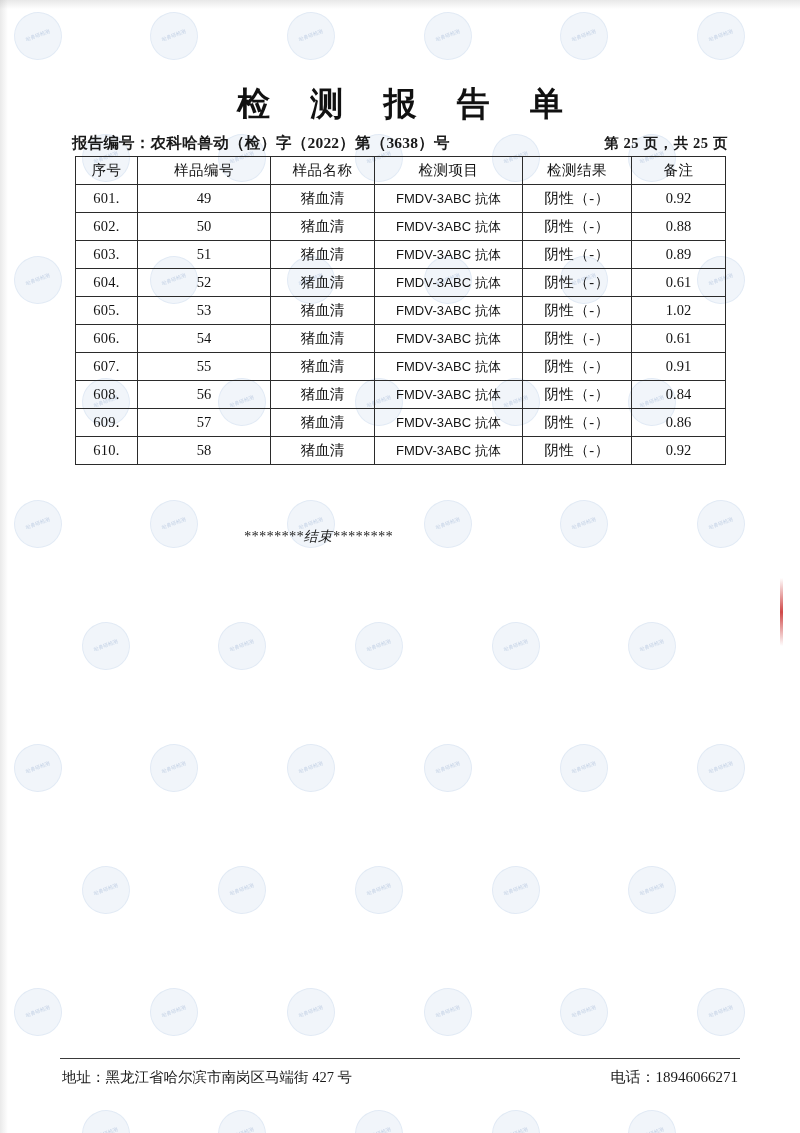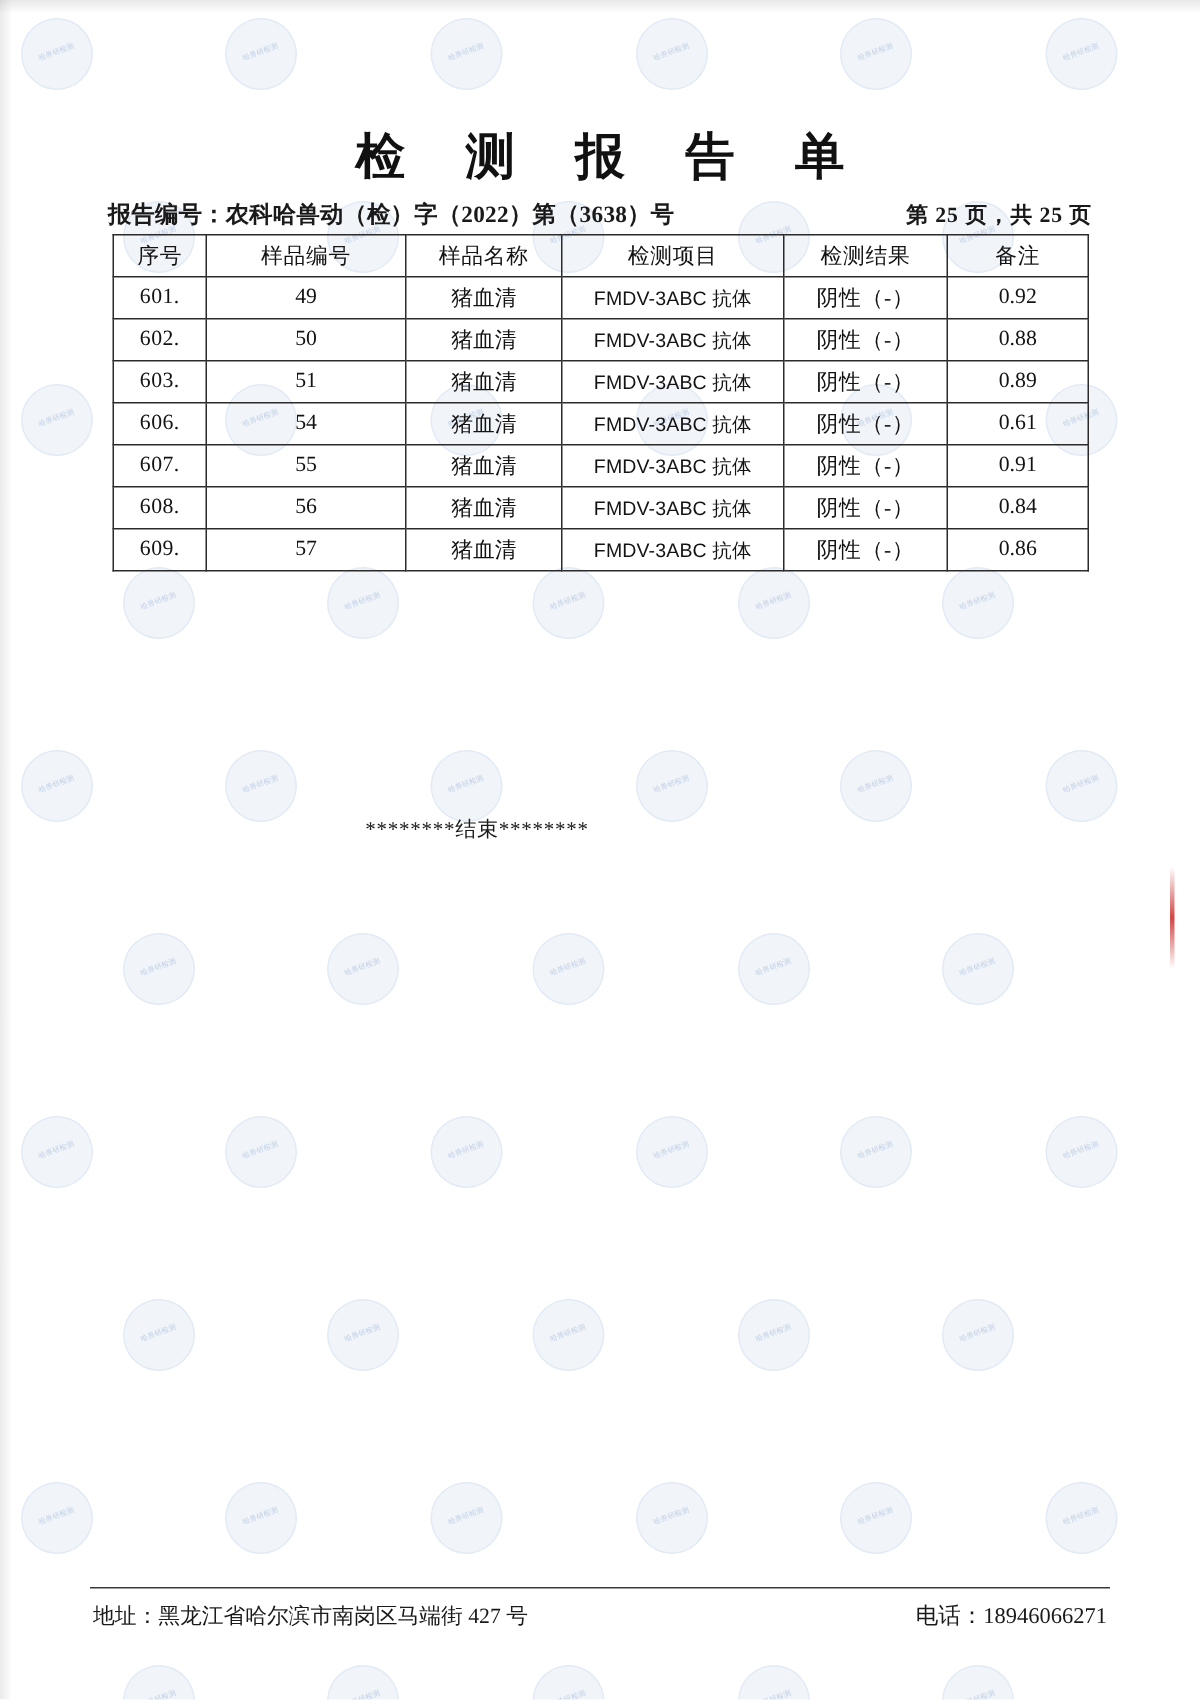--- a/index.html
+++ b/index.html
@@ -118,27 +118,28 @@
 
   .col-1 { width: 62px; }
   .col-2 { width: 133px; }
   .col-3 { width: 104px; }
   .col-4 { width: 148px; }
   .col-5 { width: 109px; }
   .col-6 { width: 94px; }
 
   .end-mark {
     position: absolute;
-    top: 544px;
+    top: 528px;
     left: 0;
     width: 636px;
     text-align: center;
     font-size: 14px;
     letter-spacing: 0.5px;
     font-family: "Liberation Serif", "DejaVu Serif", serif;
+    font-style: italic;
   }
 
   .footer-rule {
     position: absolute;
     left: 60px;
     top: 1058px;
     width: 680px;
     height: 1px;
     background: #3a3a3a;
   }
@@ -289,20 +290,36 @@
         </tr>
         <tr>
           <td class="idx">603.</td>
           <td>51</td>
           <td>猪血清</td>
           <td class="item">FMDV-3ABC 抗体</td>
           <td class="result">阴性（-）</td>
           <td>0.89</td>
         </tr>
         <tr>
+          <td class="idx">604.</td>
+          <td>52</td>
+          <td>猪血清</td>
+          <td class="item">FMDV-3ABC 抗体</td>
+          <td class="result">阴性（-）</td>
+          <td>0.61</td>
+        </tr>
+        <tr>
+          <td class="idx">605.</td>
+          <td>53</td>
+          <td>猪血清</td>
+          <td class="item">FMDV-3ABC 抗体</td>
+          <td class="result">阴性（-）</td>
+          <td>1.02</td>
+        </tr>
+        <tr>
           <td class="idx">606.</td>
           <td>54</td>
           <td>猪血清</td>
           <td class="item">FMDV-3ABC 抗体</td>
           <td class="result">阴性（-）</td>
           <td>0.61</td>
         </tr>
         <tr>
           <td class="idx">607.</td>
           <td>55</td>
@@ -319,20 +336,28 @@
           <td class="result">阴性（-）</td>
           <td>0.84</td>
         </tr>
         <tr>
           <td class="idx">609.</td>
           <td>57</td>
           <td>猪血清</td>
           <td class="item">FMDV-3ABC 抗体</td>
           <td class="result">阴性（-）</td>
           <td>0.86</td>
+        </tr>
+        <tr>
+          <td class="idx">610.</td>
+          <td>58</td>
+          <td>猪血清</td>
+          <td class="item">FMDV-3ABC 抗体</td>
+          <td class="result">阴性（-）</td>
+          <td>0.92</td>
         </tr>
       </tbody>
   </table>
 
   <div class="end-mark">********结束********</div>
 
   <div class="red-streak"></div>
 
   <div class="footer-rule"></div>
   <div class="footer-addr">地址：黑龙江省哈尔滨市南岗区马端街 427 号</div>

